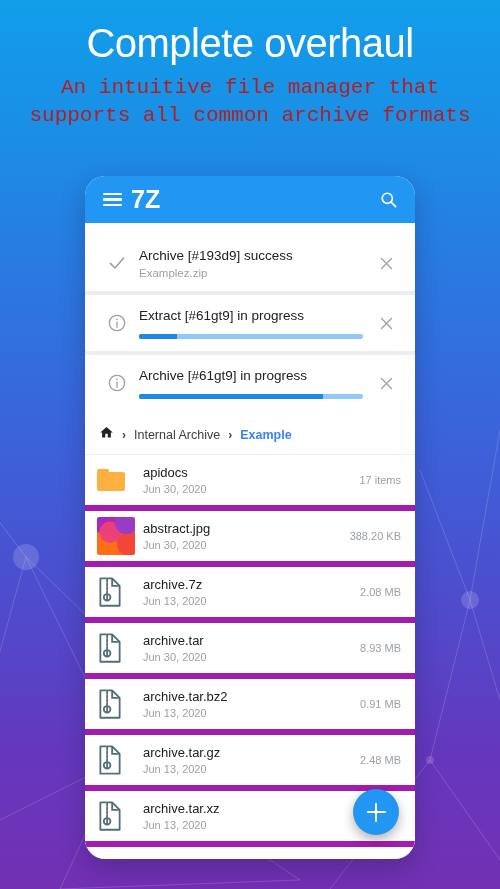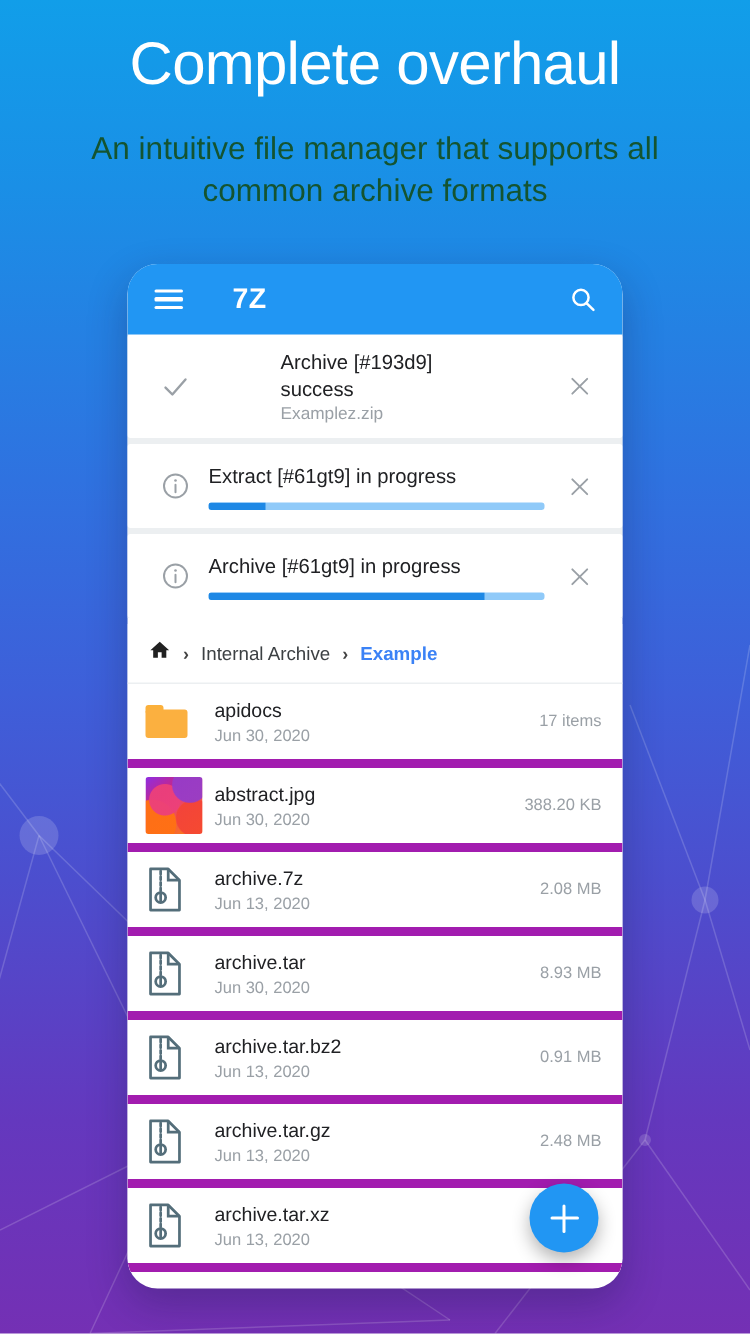--- a/index.html
+++ b/index.html
@@ -12,49 +12,49 @@
 
   
   .bg-net { position:absolute; inset:0; z-index:0; pointer-events:none; }
 
   
   .hero { position:absolute; top:0; left:0; right:0; z-index:2; text-align:center; padding-top:20px; }
   .hero-title {
     color:#ffffff; font-size:40px; font-weight:400; letter-spacing:-0.5px; line-height:1.15;
   }
   .hero-sub {
-    color:#14532d; font-size:21px; font-weight:400; line-height:1.32; margin-top:20px;
-    padding:0 22px; opacity:.98;
+    color:#b91c1c; font-size:21px; font-weight:400; line-height:1.32; margin-top:8px;
+    padding:0 22px; opacity:.98;font-family:Liberation Mono, monospace;
   }
 
   
   .phone {
     position:absolute; left:85px; top:176px; width:330px; height:683px; z-index:3;
     border-radius:20px; overflow:hidden; background:#ffffff;
     box-shadow:0 10px 26px rgba(20,20,60,.28);
   }
 
   
   .appbar {
     height:47px; background:#2196F3; display:flex; align-items:center; padding:0 14px;
     position:relative;
   }
   .appbar .icon-btn { width:26px; height:26px; display:flex; align-items:center; justify-content:center; }
   .hamburger { display:flex; flex-direction:column; justify-content:center; gap:3.5px; width:19px; }
   .hamburger i { display:block; height:2.2px; background:#fff; border-radius:1px; width:100%; }
-  .app-title { color:#ffffff; font-size:19px; font-weight:700; margin-left:30px; letter-spacing:.2px;text-align:center; }
+  .app-title { color:#ffffff; font-size:25px; font-weight:700; margin-left:6px; letter-spacing:.2px;text-align:center; }
   .appbar .spacer { flex:1; }
 
   
   .notif-wrap { background:#eceff1; padding:0; }
   .notif {
     background:#fff; display:flex; align-items:center; padding:10px 12px 10px 10px; min-height:56px;
     border-radius:2px; margin-bottom:4px;
   }
-  .notif:first-child { margin-top:0;gap:48px; }
+  .notif:first-child { margin-top:12px; }
   .notif .lead { width:44px; flex:0 0 44px; display:flex; align-items:center; justify-content:center; }
   .notif .body { flex:1; min-width:0; padding-right:6px; }
   .notif .title { font-size:13.5px; color:#202124; line-height:1.35; }
   .notif .sub { font-size:11.5px; color:#9aa0a6; margin-top:1px; }
   .notif .close { width:34px; flex:0 0 34px; display:flex; align-items:center; justify-content:center; }
   .progress { height:5px; border-radius:2px; background:#90CAF9; margin-top:8px; overflow:hidden; }
   .progress > span { display:block; height:100%; background:#1E88E5; }
 
   
   .crumbs {

